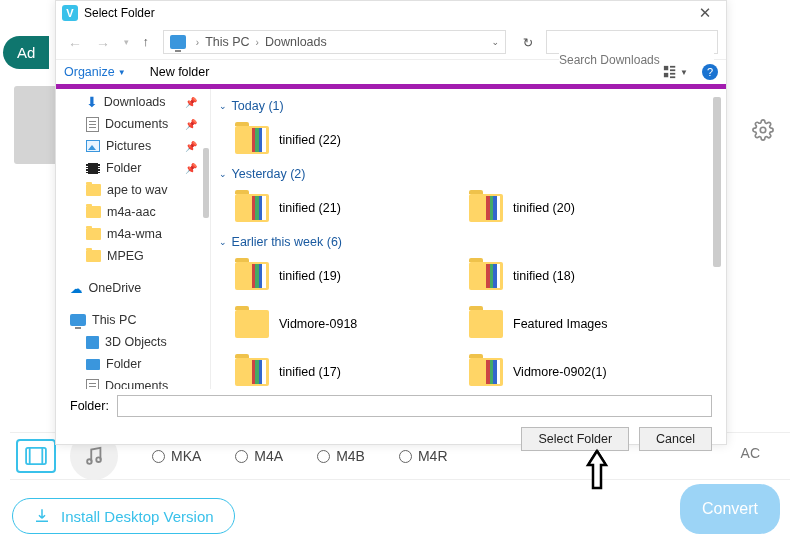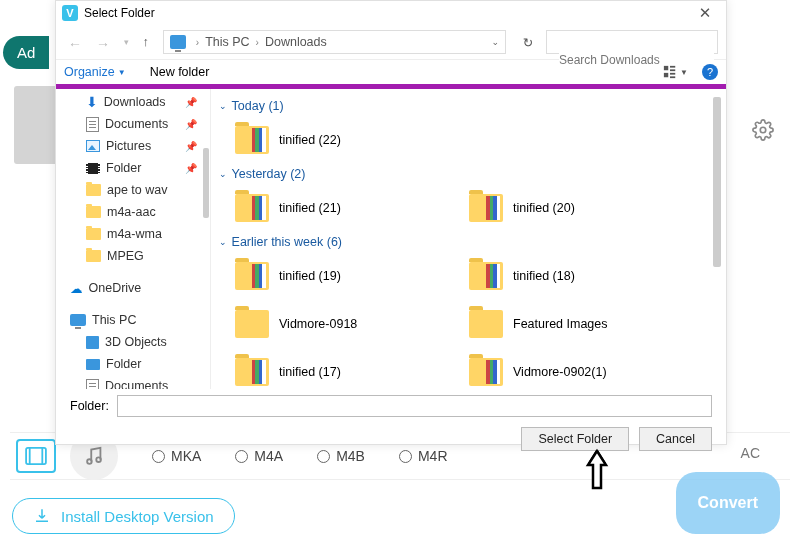--- a/index.html
+++ b/index.html
@@ -11,21 +11,21 @@
 .bg-gear { position: absolute; right: 26px; top: 119px; color: #888; }
 .bg-gear svg { width: 22px; height: 22px; }
 .bg-bottom-bar { position: absolute; left: 10px; right: 10px; top: 432px; height: 48px; border-top: 1px solid #eee; border-bottom: 1px solid #eee; display: flex; align-items: center; padding-left: 6px; gap: 14px; }
 .bg-video-icon { width: 40px; height: 34px; border: 2px solid #39c1ea; border-radius: 4px; display: flex; align-items: center; justify-content: center; color: #39c1ea; }
 .bg-music-circle { width: 48px; height: 48px; border-radius: 50%; background: #f0f0f0; display: flex; align-items: center; justify-content: center; color: #888; }
 .radio-row { display: flex; gap: 34px; margin-left: 20px; }
 .radio-item { display: flex; align-items: center; gap: 6px; font-size: 14px; color: #444; }
 .radio-circle { width: 13px; height: 13px; border: 1.5px solid #666; border-radius: 50%; }
 .bg-ac { position: absolute; right: 40px; top: 445px; color: #777; font-size: 14px; }
 .bg-install { position: absolute; left: 12px; bottom: 24px; border: 1.5px solid #39c1ea; color: #39c1ea; border-radius: 22px; padding: 8px 20px; display: flex; align-items: center; gap: 10px; font-size: 15px; }
-.bg-convert { position: absolute; right: 20px; bottom: 24px; background: #8bcdf5; color: #fff; border-radius: 20px; padding: 22px 22px; font-size: 16px; opacity: 0.85; font-weight: bold; }
+.bg-convert { position: absolute; right: 20px; bottom: 24px; background: #8bcdf5; color: #fff; border-radius: 20px; padding: 16px 22px; font-size: 16px; opacity: 0.85; }
 
 
 .dialog { position: absolute; left: 55px; top: 0; width: 672px; height: 445px; background: #fff; box-shadow: 0 0 10px rgba(0,0,0,0.1); border: 1px solid #e0e0e0; }
 .title-bar { display: flex; align-items: center; height: 24px; padding: 2px 6px; font-size: 12px; }
 .title-bar .logo { width: 16px; height: 16px; background: #39c1ea; border-radius: 3px; margin-right: 6px; display: flex; align-items: center; justify-content: center; color: #fff; font-weight: bold; font-size: 11px; }
 .title-bar .spacer { flex: 1; }
 .title-bar .close-x { width: 30px; text-align: center; color: #555; font-size: 15px; cursor: pointer; }
 
 .nav-row { display: flex; align-items: center; height: 34px; padding: 0 8px; gap: 6px; font-size: 12.5px; color: #555; }
 .nav-arrow { color: #bbb; padding: 0 4px; font-size: 14px; }

